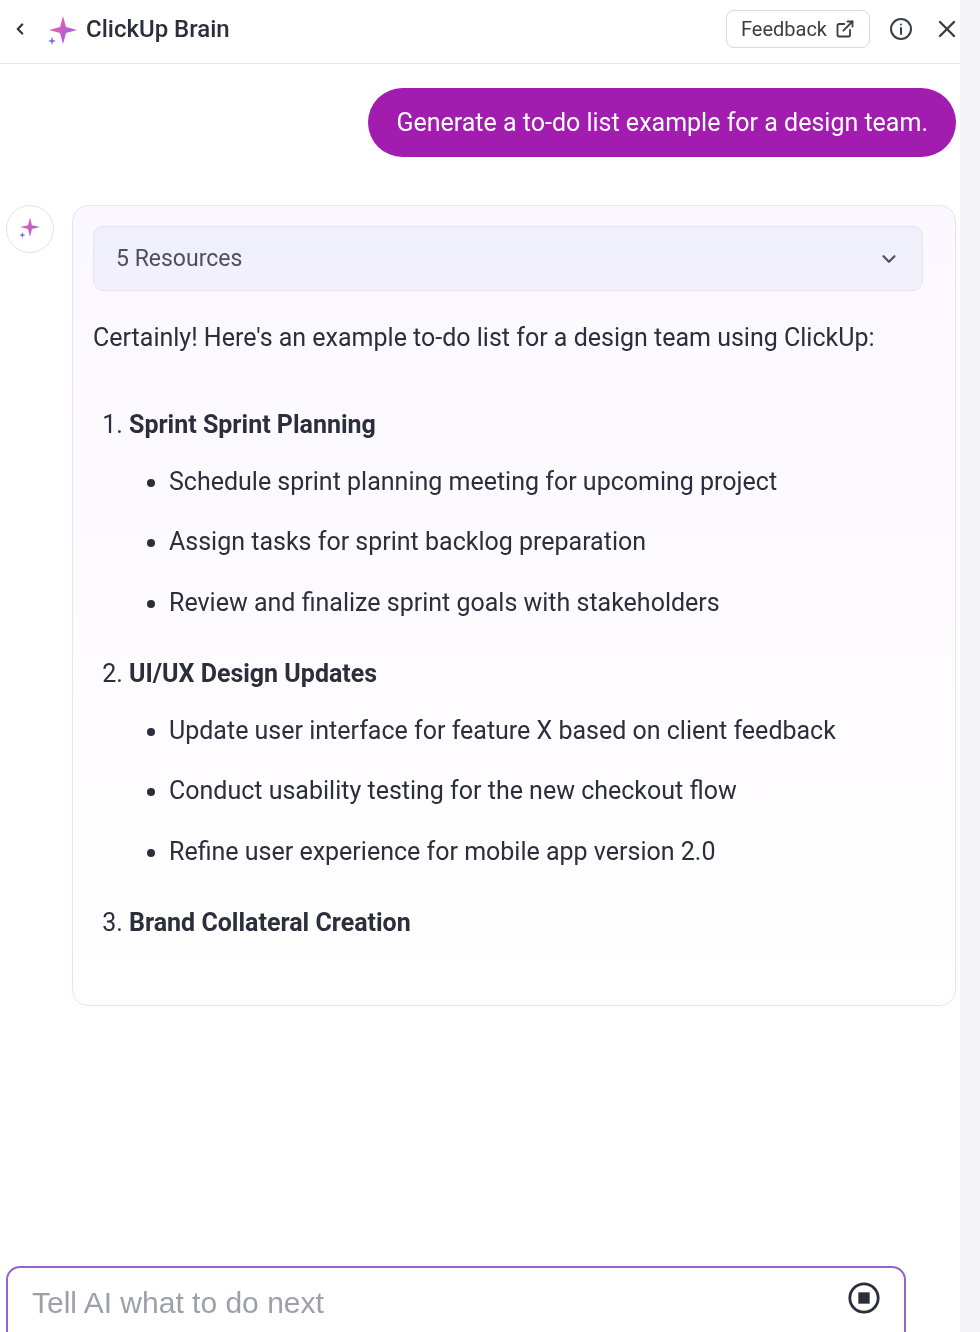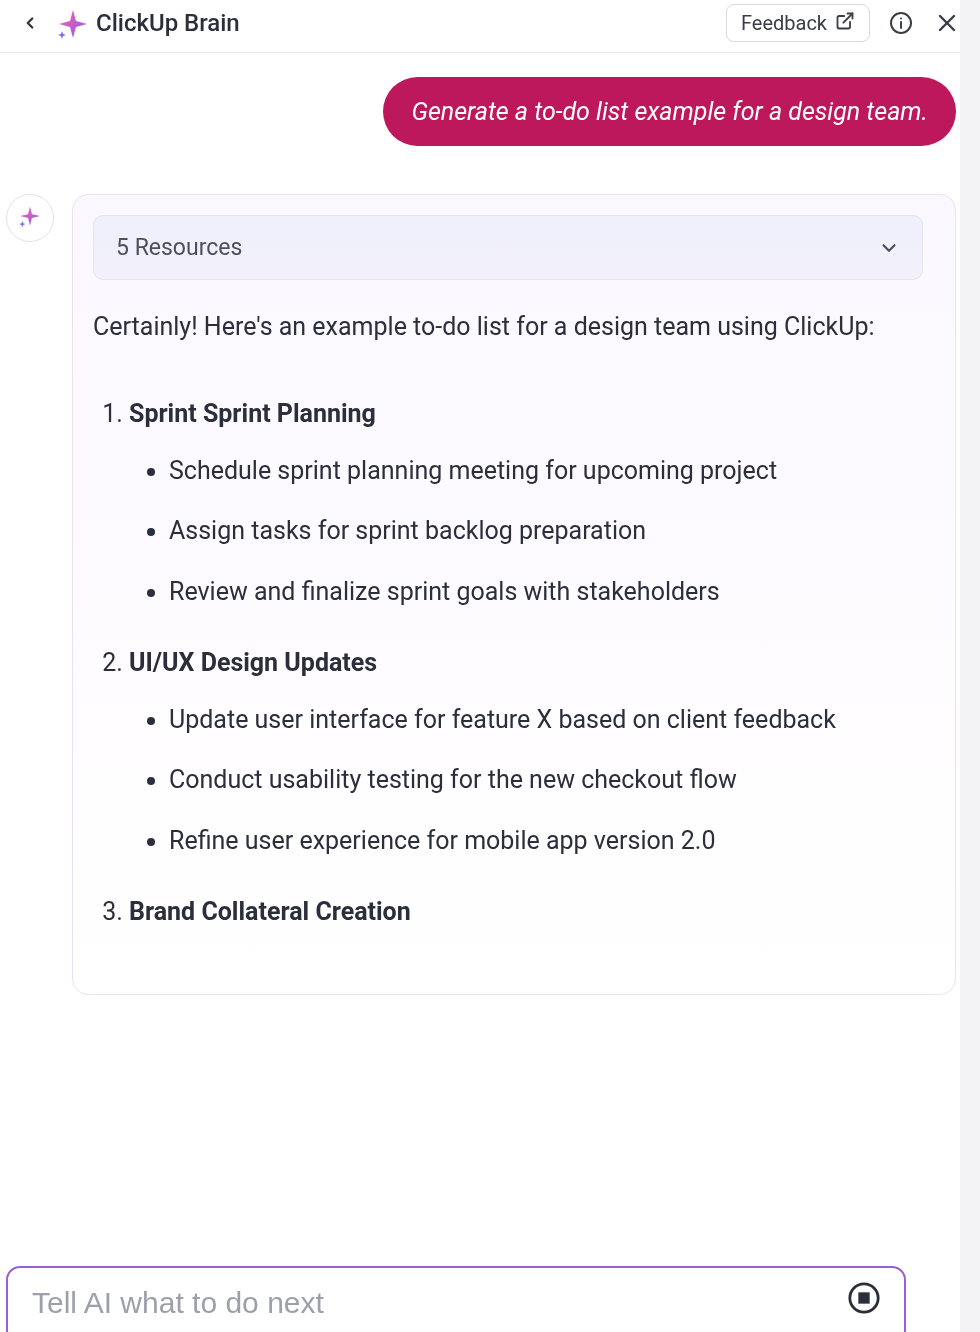--- a/index.html
+++ b/index.html
@@ -11,23 +11,23 @@
     color: #2b2e3b;
     overflow: hidden;
     position: relative;
   }
 
   
   .header {
     display: flex;
     align-items: center;
     justify-content: space-between;
-    padding: 8px 18px 14px 16px;
+    padding: 8px 18px 14px 6px;
     border-bottom: 1px solid #e6e6ea;
-    height: 53px;
+    height: 64px;
   }
   .header-left {
     display: flex;
     align-items: center;
     gap: 12px;
   }
   .back-btn {
     width: 28px; height: 28px;
     display:flex; align-items:center; justify-content:center;
     color:#343434;
@@ -37,20 +37,21 @@
     font-weight: 500;
     color: #2b2e3b;
   }
   .header-right {
     display: flex;
     align-items: center;
     gap: 16px;
   }
   .feedback-btn {
     display:flex;
+    align-items:center;
     gap:8px;
     border:1px solid #d9d9e0;
     border-radius:8px;
     padding: 6px 14px;
     font-size: 20px;
     color:#3b3d47;
     background:#fff;
   }
   .icon-btn {
     width:30px; height:30px;
@@ -62,27 +63,26 @@
   .chat {
     padding: 24px 24px 0 24px;
   }
   .user-msg {
     display:flex;
     justify-content:flex-end;
     margin-bottom: 48px;
     margin-right: 0px;
   }
   .user-bubble {
-    background:#be185d;
+    background:#a21caf;
     color:#ffffff;
     font-size:25px;
     padding: 20px 28px;
     border-radius: 36px;
     max-width: 680px;
-    font-style: italic;
   }
 
   .ai-row {
     display:flex;
     align-items:flex-start;
     gap:18px;
   }
   .ai-avatar {
     width:48px; height:48px;
     border:1px solid #e2e2ea;

